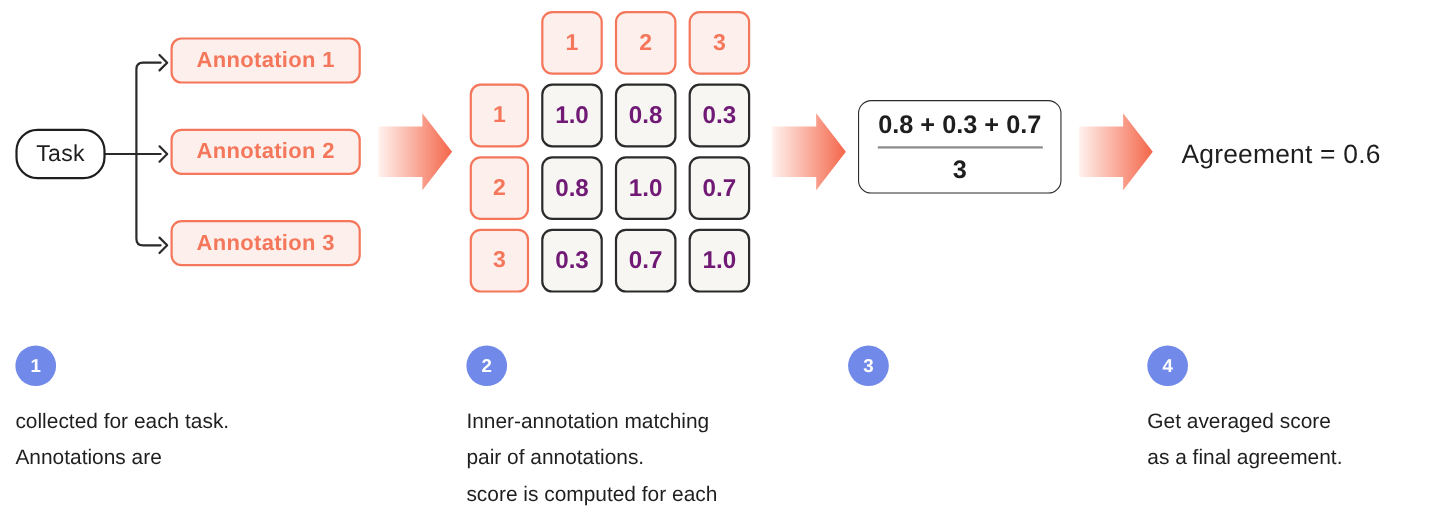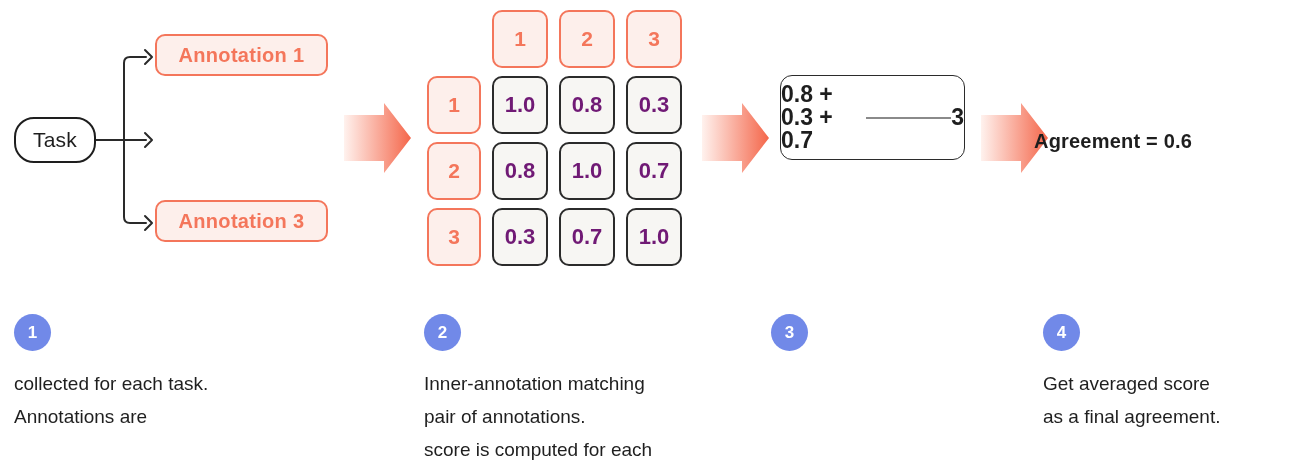--- a/index.html
+++ b/index.html
@@ -53,32 +53,32 @@
   .cell.val{
     border:2px solid #2b2b2b;
     background:var(--cell_fill,#f7f6f3);
     color:#701a75;
     font-size:22px;
   }
   .cell.empty{border:none;background:transparent;}
 
   
   .fraction-box{
-    left:780px;top:75px;width:185px;height:85px;
+    left:780px;top:91px;width:185px;height:85px;
     border:1.5px solid #2b2b2b;border-radius:12px;background:#fff;
-    display:flex;flex-direction:row;align-items:center;justify-content:center;
+    display:flex;flex-direction:column;align-items:center;justify-content:center;
   }
   .fraction-num{font-size:23px;font-weight:700;line-height:1;}
   .fraction-bar{width:150px;height:2px;background:#8a8a8a;margin:8px 0;}
   .fraction-den{font-size:23px;font-weight:700;line-height:1;}
 
   .agreement{
-    left:1034px;top:128px;height:26px;
+    left:1074px;top:128px;height:26px;
     display:flex;align-items:center;
-    font-size:20px;font-weight:700;letter-spacing:.2px;
+    font-size:24px;font-weight:400;letter-spacing:.2px;
   }
 
   
   .step{top:314px;}
   .step-1{left:14px;} .step-2{left:424px;} .step-3{left:771px;} .step-4{left:1043px;}
   .step-circle{
     width:37px;height:37px;border-radius:50%;
     background:var(--step_blue,#7189e8);
     color:#fff;font-size:17px;font-weight:700;
     display:flex;align-items:center;justify-content:center;
@@ -116,20 +116,21 @@
     <g transform="translate(702,103)">
       <polygon points="0,12 40,12 40,0 67,35 40,70 40,58 0,58" fill="url(#ag)"></polygon>
     </g>
     <g transform="translate(981,103)">
       <polygon points="0,12 40,12 40,0 67,35 40,70 40,58 0,58" fill="url(#ag)"></polygon>
     </g>
   </svg>
 
   <div class="abs task-box">Task</div>
   <div class="abs ann-box ann-1">Annotation 1</div>
+  <div class="abs ann-box ann-2">Annotation 2</div>
   <div class="abs ann-box ann-3">Annotation 3</div>
 
   <div class="abs matrix">
     <div class="cell empty"></div>
     <div class="cell hdr">1</div>
     <div class="cell hdr">2</div>
     <div class="cell hdr">3</div>
 
     <div class="cell hdr">1</div>
     <div class="cell val">1.0</div>

